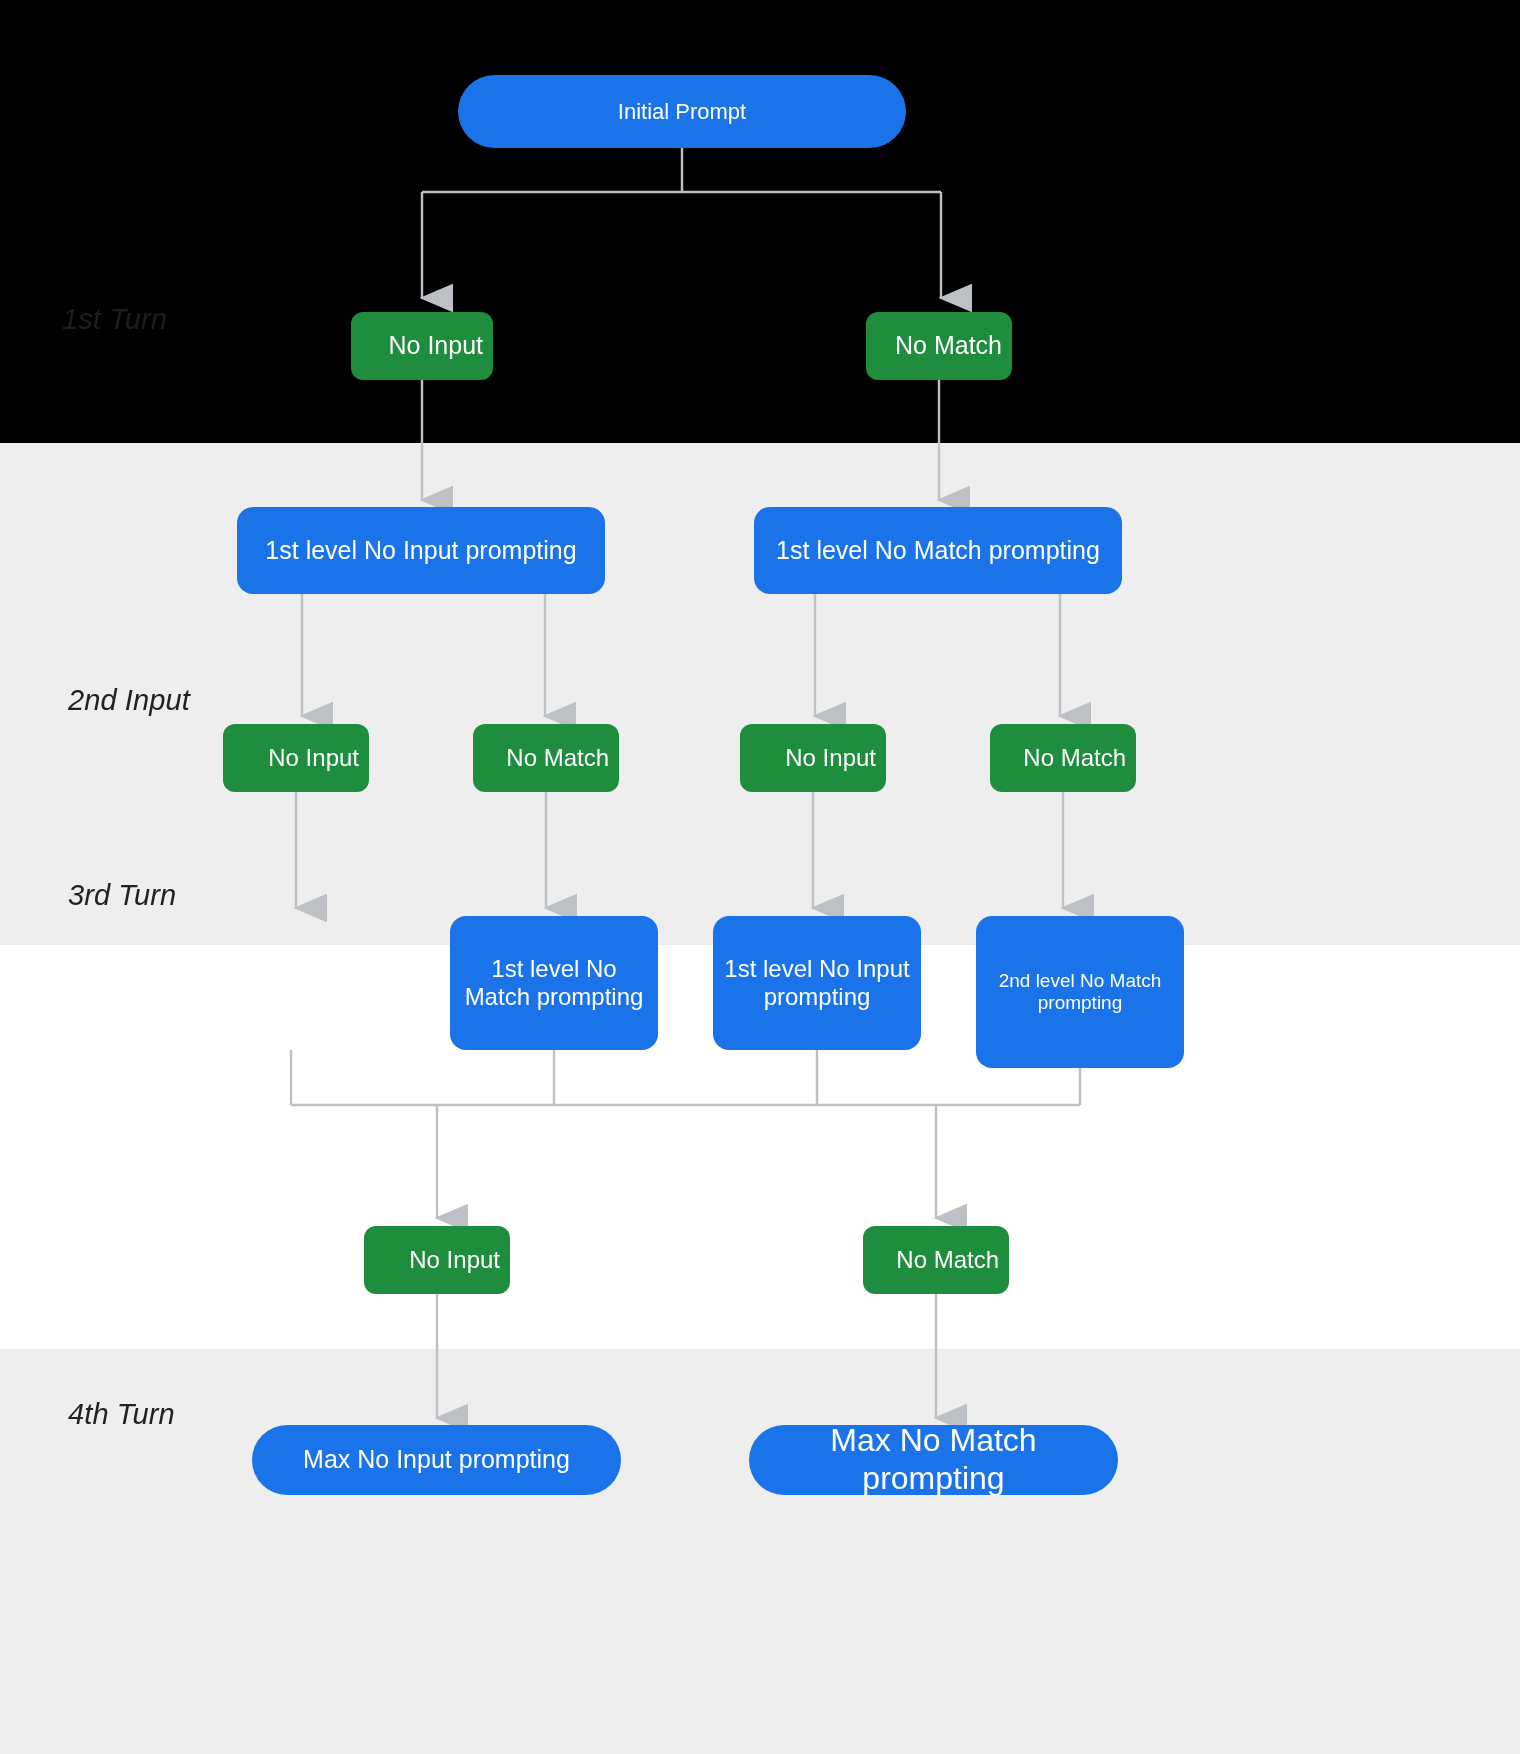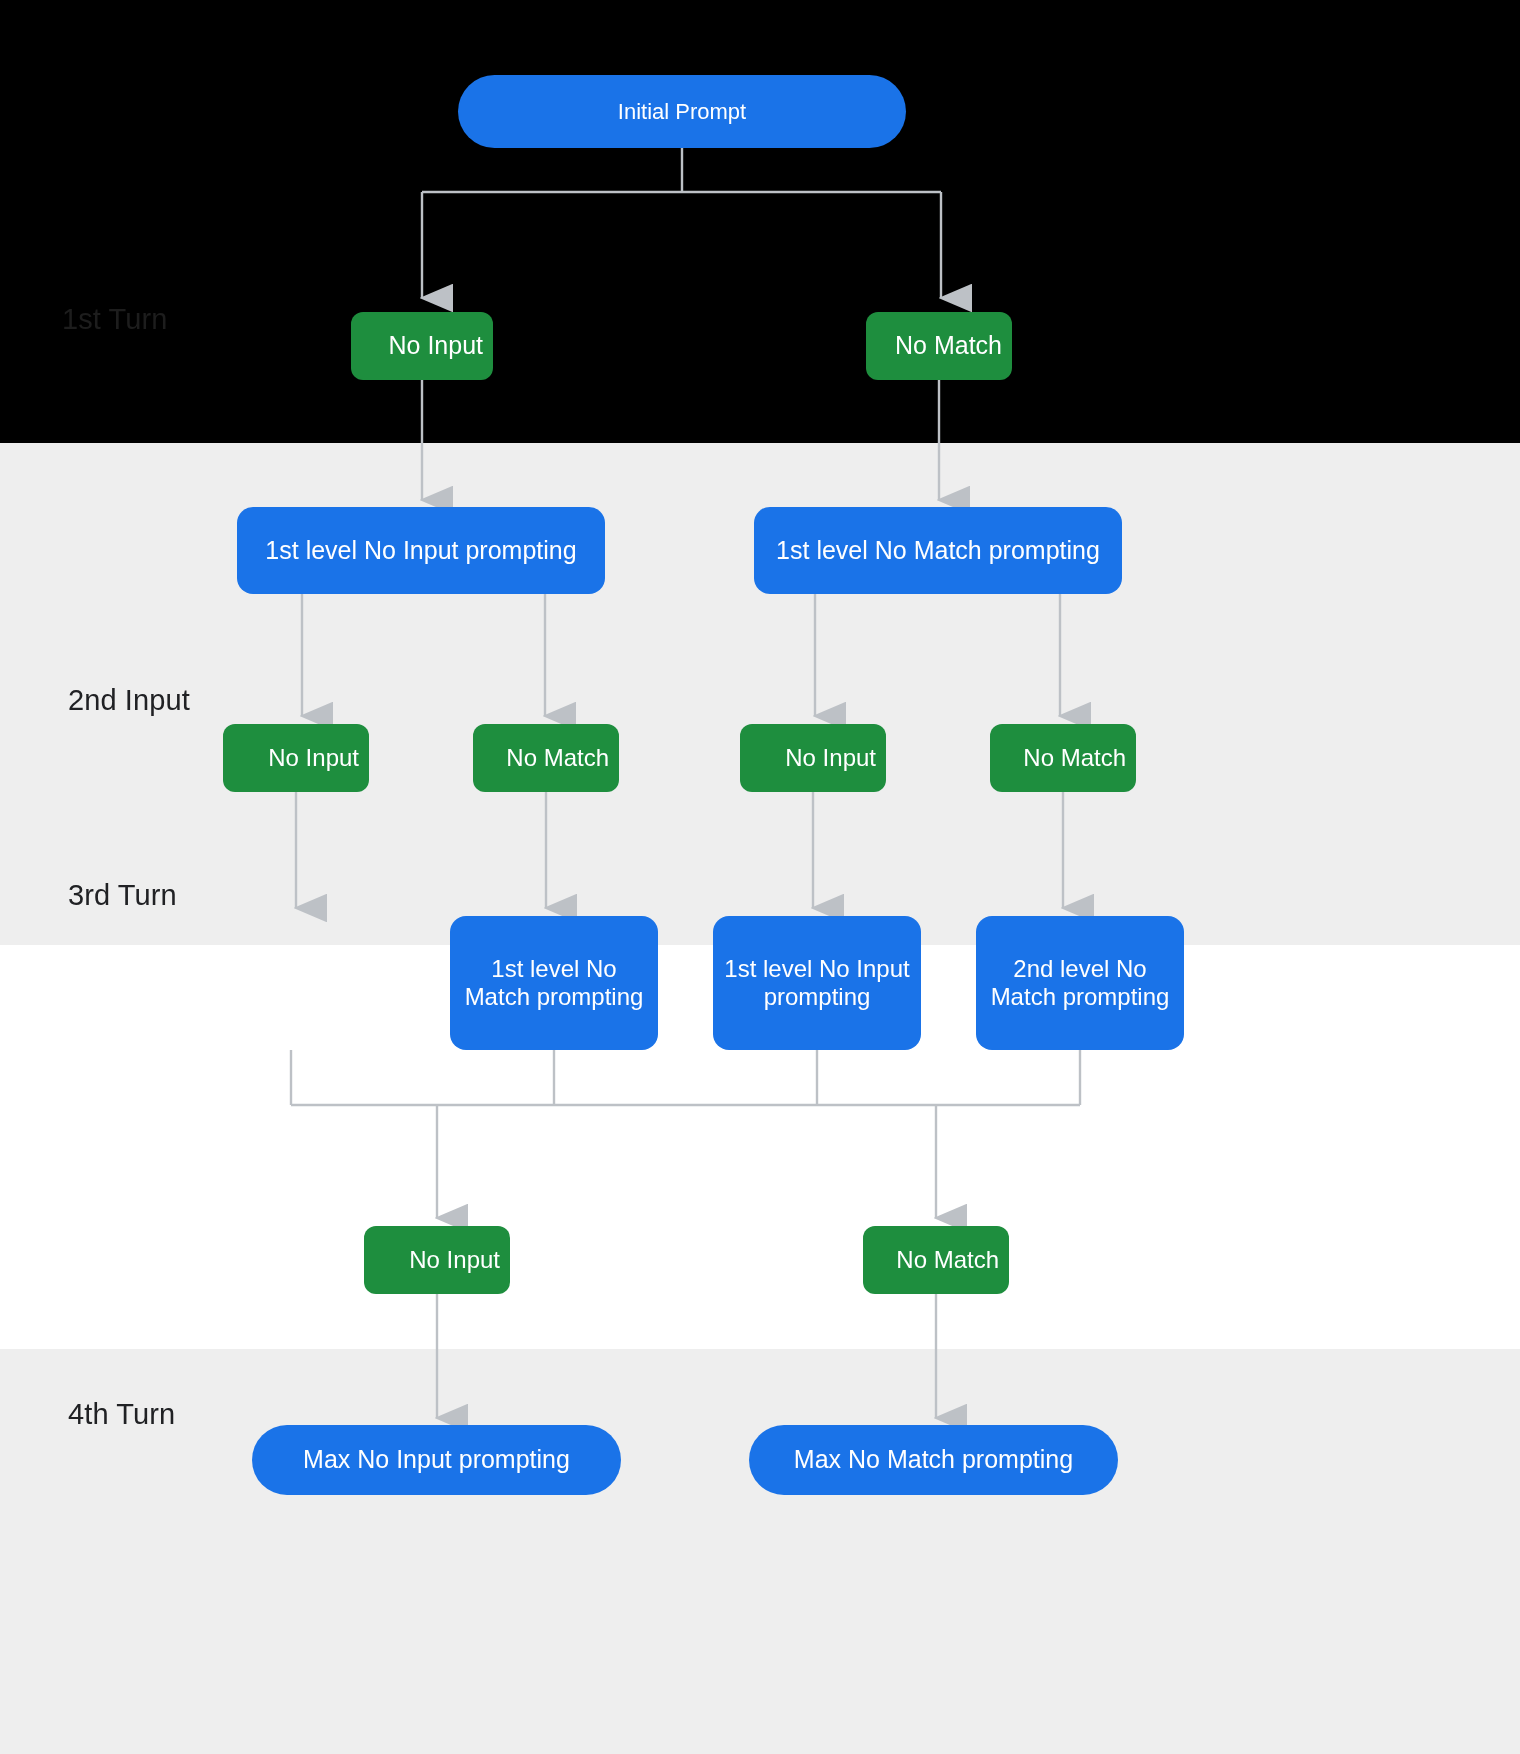--- a/index.html
+++ b/index.html
@@ -17,20 +17,21 @@
   #band-3rd{top:945px;height:404px;background:#ffffff;}
   #band-4th{top:1349px;height:405px;background:#eeeeee;}
 
   
   .turn-label{
     position:absolute;
     font-size:29px;
     letter-spacing:.1px;
     white-space:nowrap;
     color:#202124;
+    font-style:italic;
   }
   #turn-label-1{left:62px;top:303px;color:#1d1d1d;}
   #turn-label-2{left:68px;top:684px;}
   #turn-label-3{left:68px;top:879px;}
   #turn-label-4{left:68px;top:1398px;}
 
   
   #wires{position:absolute;left:0;top:0;width:1520px;height:1754px;}
   .wire{stroke:#bdc1c6;stroke-width:2.4;fill:none;}
   .wire-head{fill:#bdc1c6;}
@@ -63,27 +64,27 @@
   #node-t2-prompt-match{left:754px;top:507px;width:368px;height:87px;font-size:25px;}
 
   #node-t2-no-input-a{left:223px;top:724px;width:146px;height:68px;font-size:24px;}
   #node-t2-no-match-a{left:473px;top:724px;width:146px;height:68px;font-size:24px;}
   #node-t2-no-input-b{left:740px;top:724px;width:146px;height:68px;font-size:24px;}
   #node-t2-no-match-b{left:990px;top:724px;width:146px;height:68px;font-size:24px;}
 
   #node-t3-prompt-1{left:187px;top:916px;width:208px;height:134px;font-size:24px;}
   #node-t3-prompt-2{left:450px;top:916px;width:208px;height:134px;font-size:24px;}
   #node-t3-prompt-3{left:713px;top:916px;width:208px;height:134px;font-size:24px;}
-  #node-t3-prompt-4{left:976px;top:916px;width:208px;height:134px;font-size:24px;}
+  #node-t3-prompt-4{left:976px;top:916px;width:208px;height:152px;font-size:19px;}
 
   #node-t3-no-input{left:364px;top:1226px;width:146px;height:68px;font-size:24px;}
   #node-t3-no-match{left:863px;top:1226px;width:146px;height:68px;font-size:24px;}
 
   #node-t4-max-input{left:252px;top:1425px;width:369px;height:70px;font-size:25px;}
-  #node-t4-max-match{left:749px;top:1425px;width:369px;height:70px;font-size:25px;}
+  #node-t4-max-match{left:749px;top:1425px;width:369px;height:70px;font-size:32px;}
 </style>
 </head>
 <body>
 
 <div id="stage">
 
   <div class="band" id="band-1st"></div>
   <div class="band" id="band-2nd"></div>
   <div class="band" id="band-3rd"></div>
   <div class="band" id="band-4th"></div>

